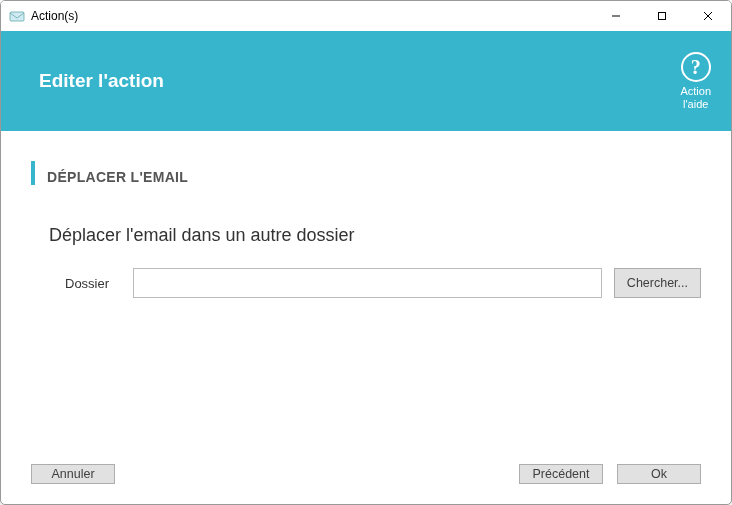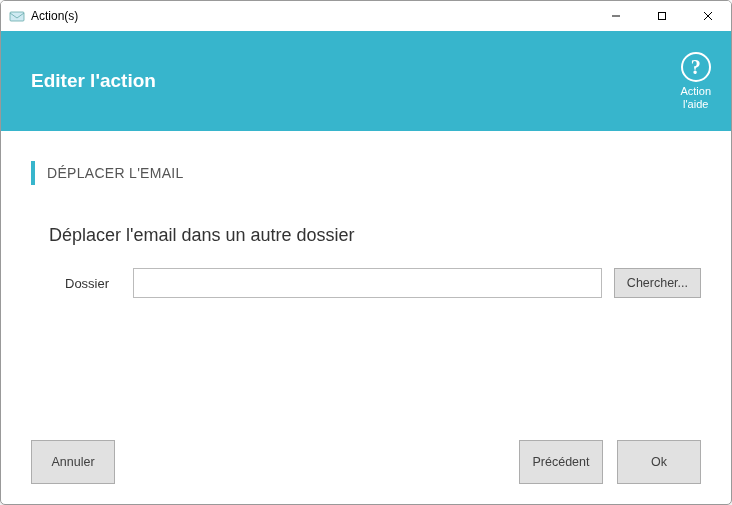--- a/index.html
+++ b/index.html
@@ -28,40 +28,40 @@
   .win-btn { width:46px; display:flex; align-items:center; justify-content:center; font-size:10px; color:#000; }
 
   .header {
     background: #37b5cc;
     color: #fff;
     height: 100px;
     display: flex; align-items: center;
     padding: 0 20px 0 30px;
     justify-content: space-between;
   }
-  .header h1 { font-size: 19px; font-weight: 600; margin:0; }
+  .header h1 { font-size: 19px; font-weight: 600; margin:8px; }
   .help-block { text-align:center; font-size:11px; line-height:1.1; }
   .help-block .circ {
     width:30px; height:30px; border:2px solid #fff; border-radius:50%;
     display:flex; align-items:center; justify-content:center;
     margin:0 auto 3px auto; font-size:20px; font-weight:bold;
     font-family: Georgia, serif;
   }
 
   .content {
     flex:1;
     padding: 30px 30px 10px 30px;
     position: relative;
   }
   .section-head {
-    display:flex; align-items:center;
+    display:flex; align-items:flex-end;
     font-size:14px; letter-spacing:0.3px;
     color:#555;
     margin-bottom: 40px;
-    font-weight:400;
+    font-weight:700;
   }
   .section-head .bar { width:4px; height:24px; background:#37b5cc; margin-right:12px; }
   .desc { font-size:18px; color:#333; margin-left:18px; margin-bottom:22px; }
   .field-row { display:flex; align-items:center; margin-left:34px; gap:12px; }
   .field-row label { font-size:13px; color:#333; width:56px; }
   .field-row input[type=text] {
     flex:1; height:30px; border:1px solid #bbb; padding:4px 8px;
     font-size:13px; outline:none; background:#fff;
   }
   .btn {
@@ -69,21 +69,21 @@
     background:#e1e1e1; border:1px solid #adadad;
     font-size:12.5px; color:#404040;
     display:inline-flex; align-items:center; justify-content:center;
     padding:0 12px; cursor:pointer;
   }
   .footer {
     padding: 12px 30px 20px 30px;
     display:flex; align-items:center;
   }
   .footer .right { margin-left:auto; display:flex; gap:14px;align-items:center; }
-  .footer .btn { min-width:84px; height:44px; }
+  .footer .btn { min-width:84px; height:20px; }
 </style>
 </head>
 <body>
 
 <div class="window">
   <div class="titlebar">
     <span class="app-icon">
       <svg width="16" height="16" viewBox="0 0 16 16">
         <rect x="1" y="4" width="14" height="9" rx="1" fill="#cfeaf2" stroke="#6aa" stroke-width="0.8"></rect>
         <path d="M1 5 L8 10 L15 5" fill="none" stroke="#6aa" stroke-width="0.8"></path>

